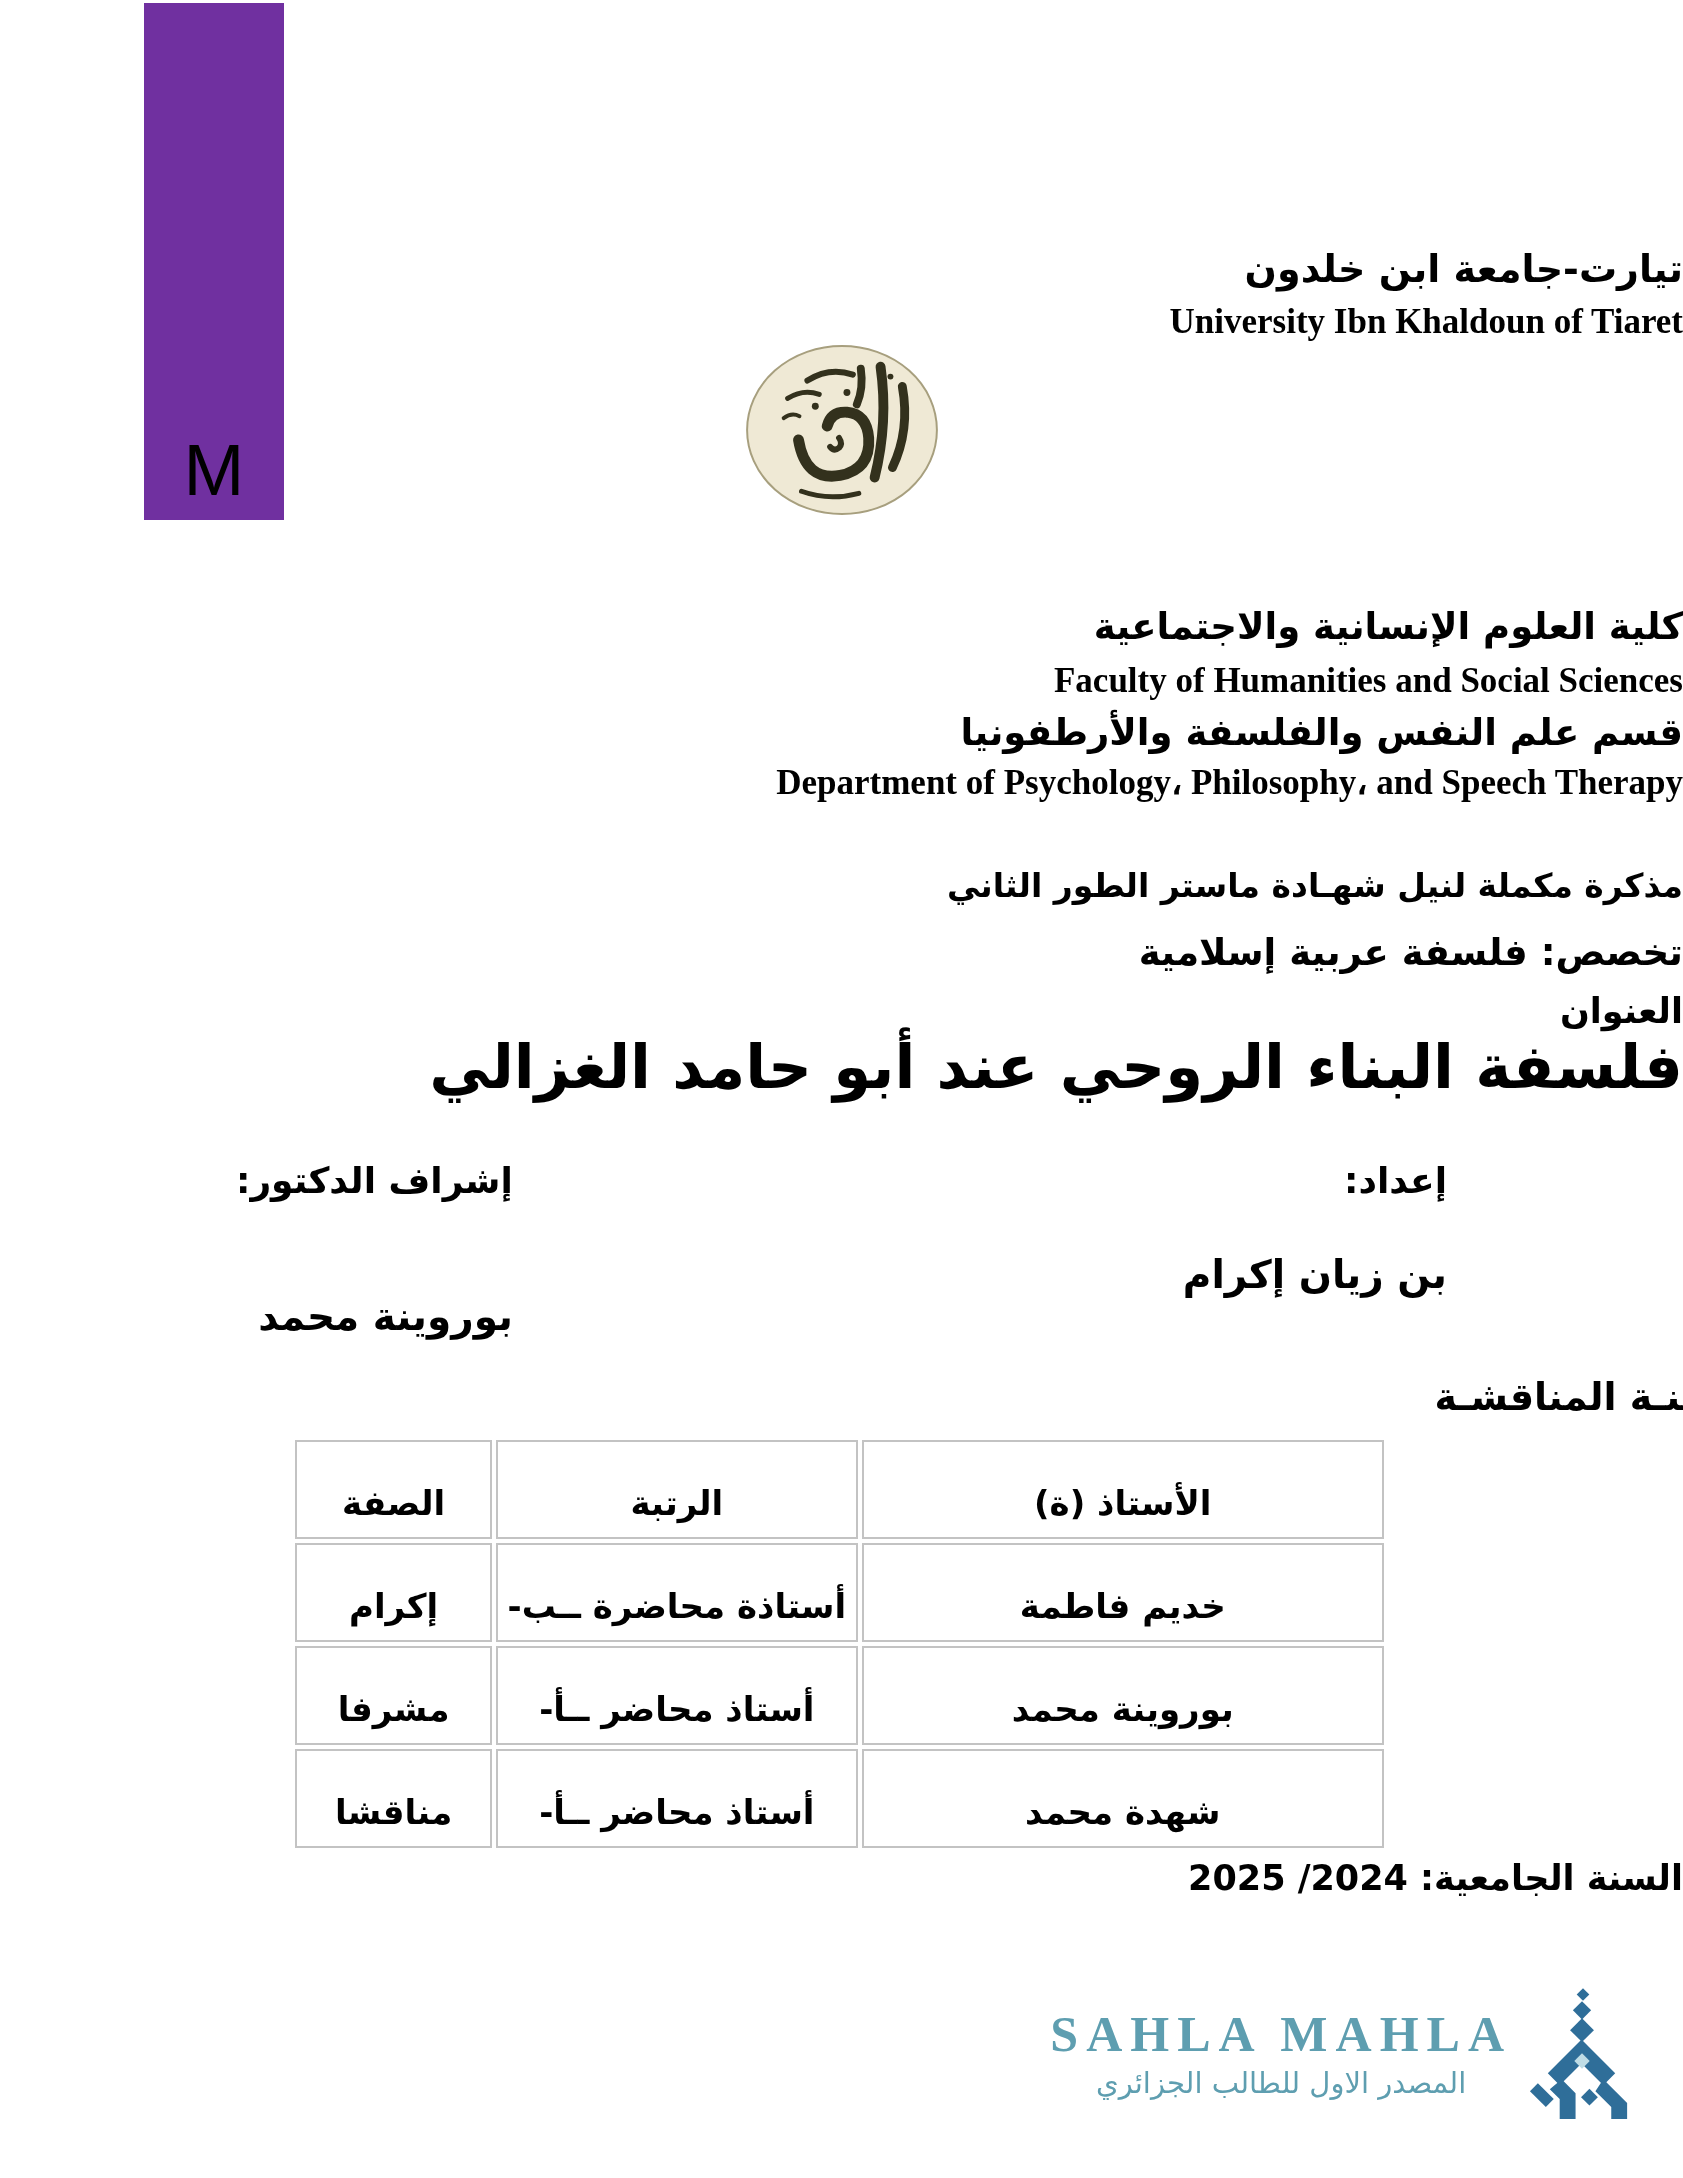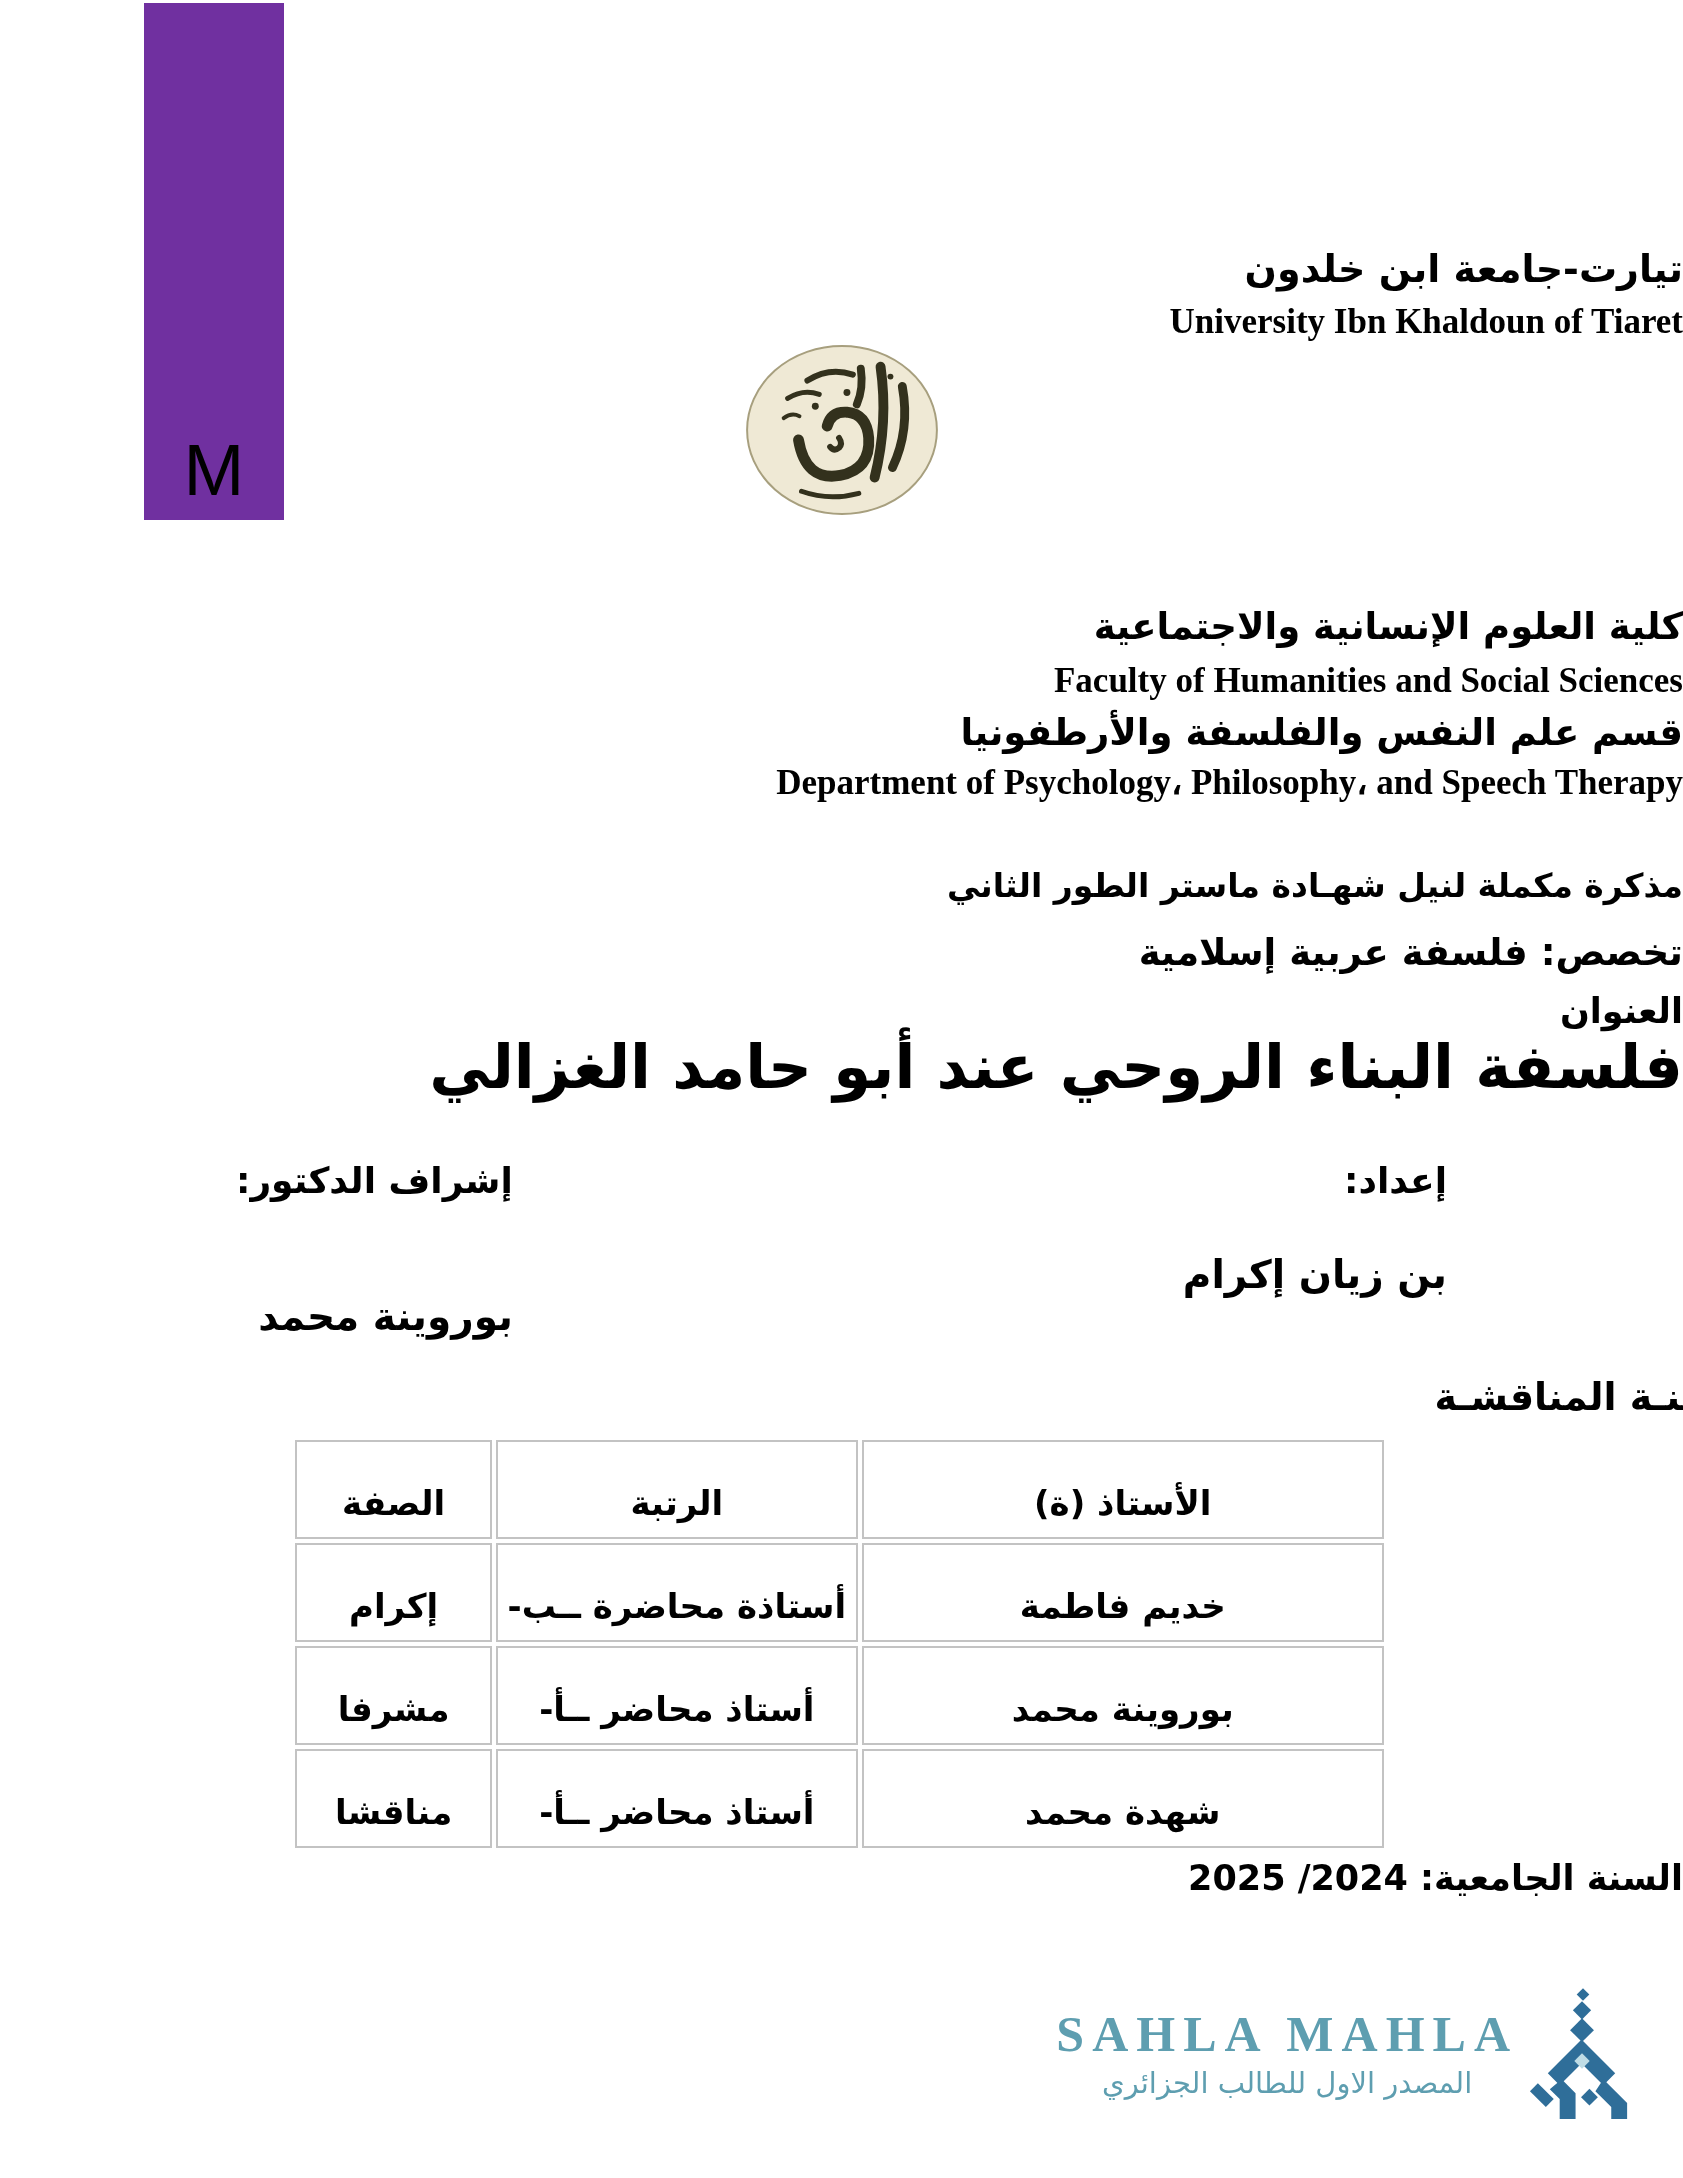--- a/index.html
+++ b/index.html
@@ -78,21 +78,21 @@
   col.c-rank { width: 364px; }
   col.c-role { width: 198px; }
 
   .year-line { top: 1857px; font-size: 35px; }
 
   
   .brand {
     position: absolute; top: 1988px; right: 42px;
     display: flex; align-items: center;
   }
-  .brand-text { display: flex; flex-direction: column; align-items: center; margin-right: 6px; }
+  .brand-text { display: flex; flex-direction: column; align-items: center; margin-right: 12px; }
   .brand-name {
     font-family: "Liberation Serif", serif;
     font-weight: bold; font-size: 50px; letter-spacing: 8px;
     color: #5E9EB0; line-height: 1.1; white-space: nowrap;
   }
   .brand-tagline {
     direction: rtl; font-family: "DejaVu Sans", sans-serif;
     font-size: 29px; font-weight: normal;
     color: #5E9EB0; margin-top: 4px; white-space: nowrap;
   }

